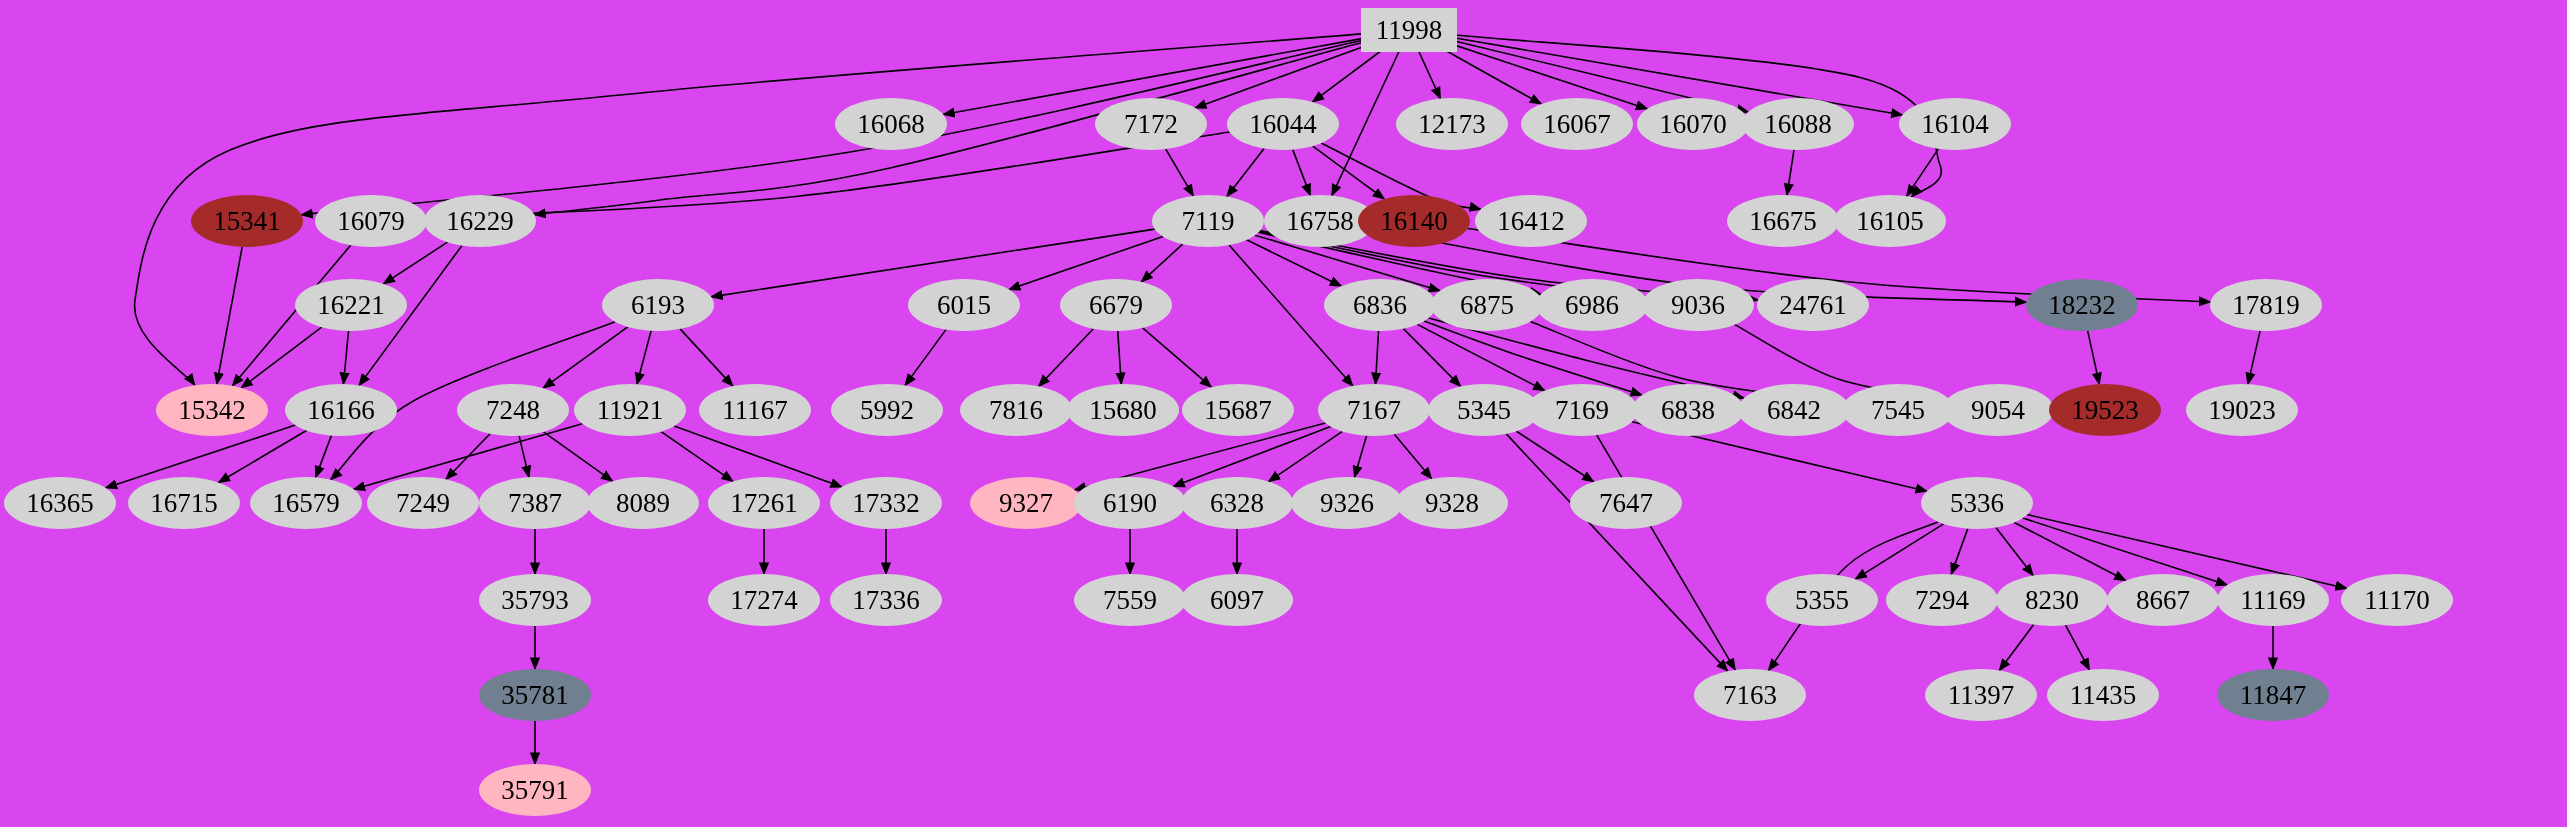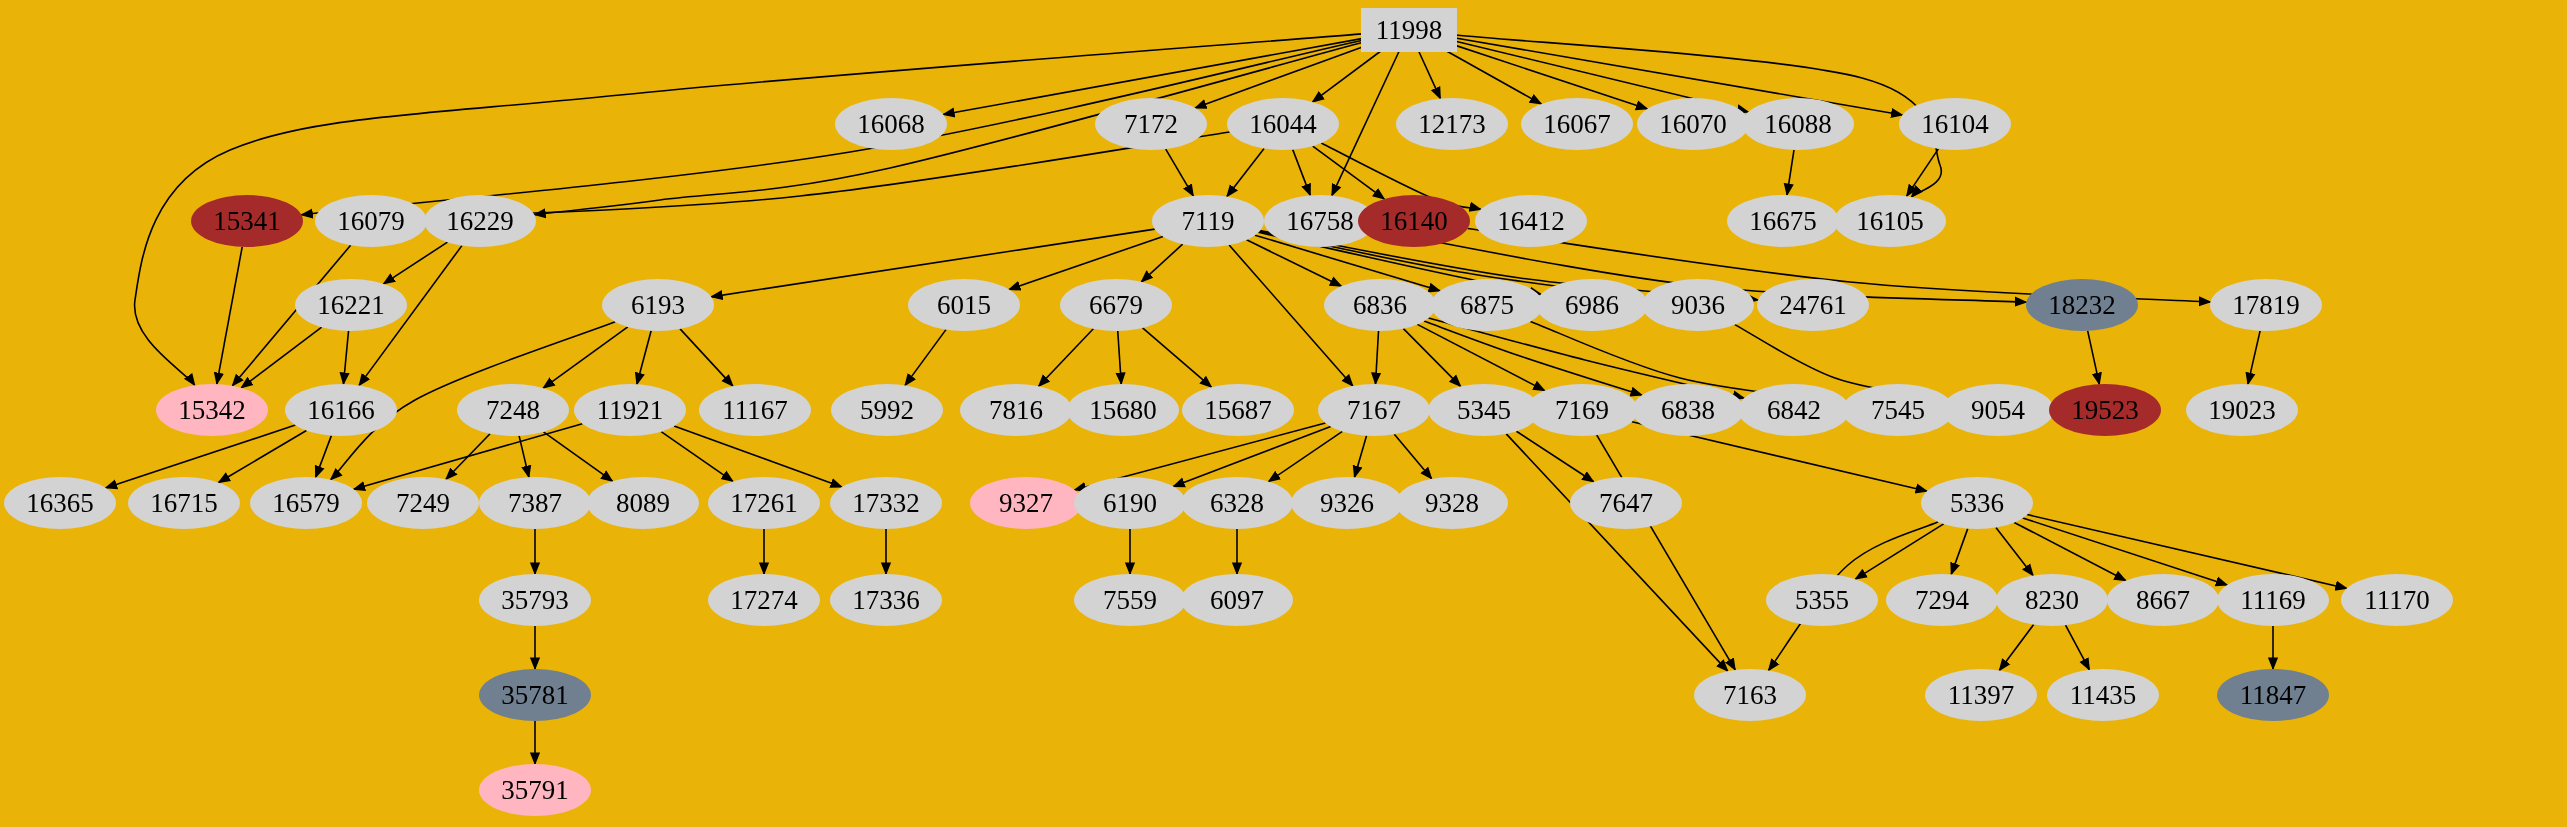--- a/index.html
+++ b/index.html
@@ -1,16 +1,16 @@
 <!DOCTYPE html>
 <html><head>
 <meta charset="utf-8">
 <style>
   html,body{margin:0;padding:0;background:#ffffff;}
-  #stage{width:2567px;height:827px;position:relative;background:#eab308;overflow:hidden;}
+  #stage{width:2567px;height:827px;position:relative;background:#d946ef;overflow:hidden;}
   svg{display:block;}
   .edge{fill:none;stroke:#000000;stroke-width:1.6px;}
   .node-shape{stroke:none;}
   .node-label{
     font-family:"Liberation Serif","DejaVu Serif",serif;
     font-size:27px;fill:#000000;text-anchor:middle;
   }
 </style>
 </head>
 <body>

